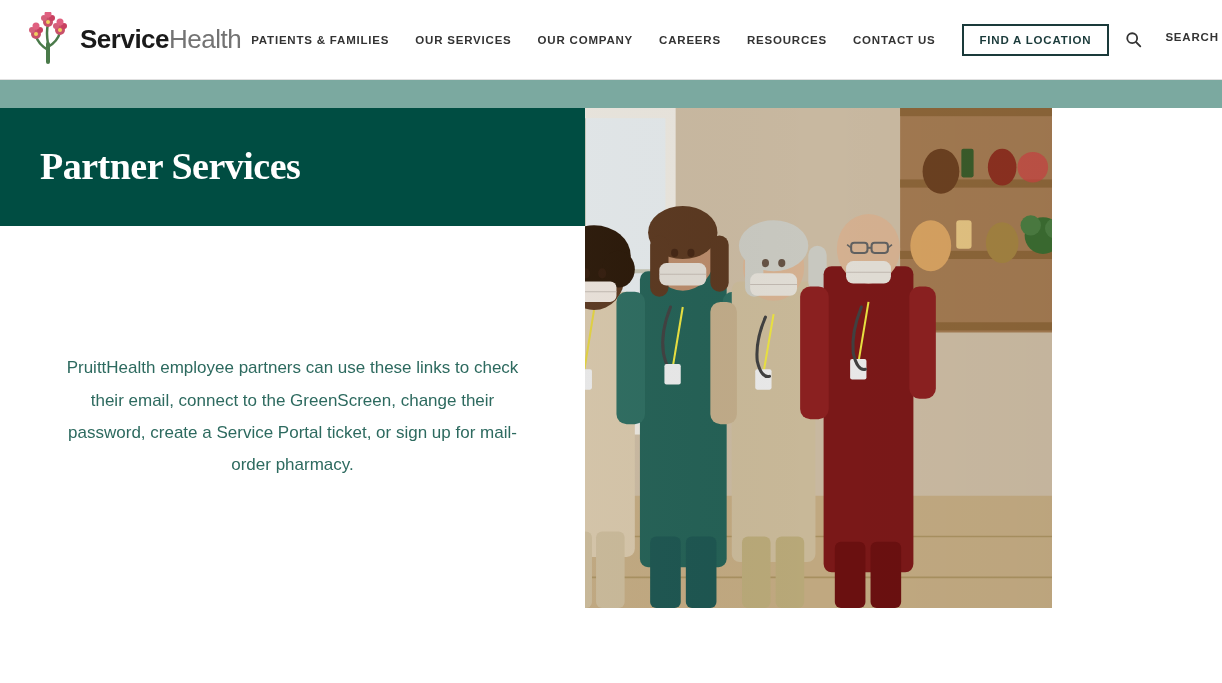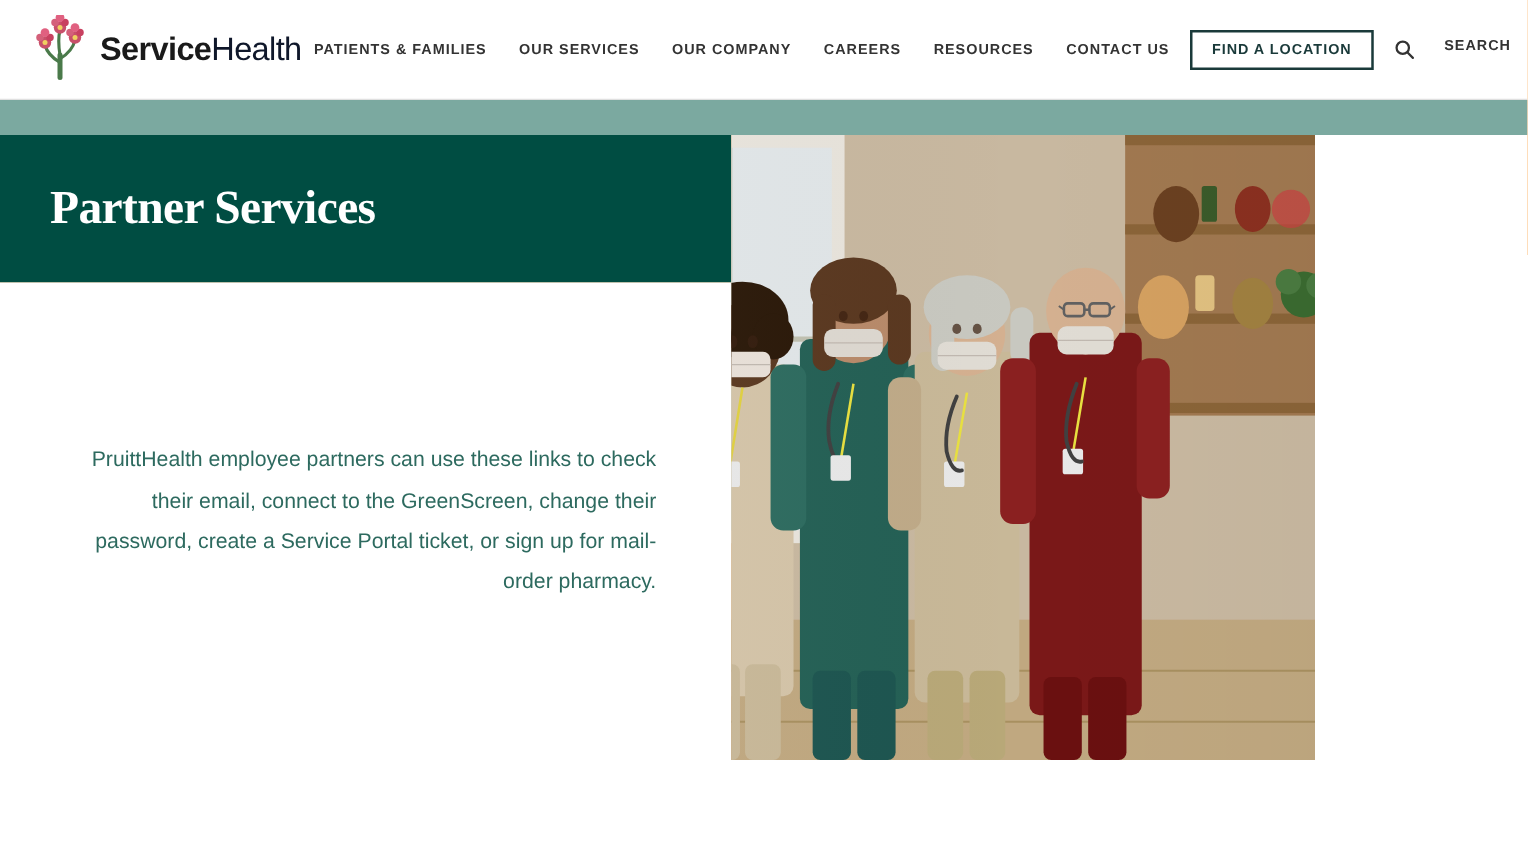--- a/index.html
+++ b/index.html
@@ -24,21 +24,21 @@
       width: 48px;
       height: 56px;
     }
     .logo-text {
       font-size: 26px;
       font-weight: 400;
       color: #1a1a1a;
       letter-spacing: -0.5px;
     }
     .logo-text span.pruitt { font-weight: 700; color: #1a1a1a; }
-    .logo-text span.health { font-weight: 300; color: #0f172a; }
+    .logo-text span.health { font-weight: 300; color: #737373; }
 
     nav {
       display: flex;
       gap: 6px;
     }
     nav a {
       text-decoration: none;
       color: #333;
       font-size: 11.5px;
       font-weight: 600;
@@ -52,21 +52,21 @@
       border: 2px solid #1a3a3a;
       color: #1a3a3a;
       background: #fff;
       padding: 8px 16px;
       font-size: 11.5px;
       font-weight: 700;
       letter-spacing: 0.8px;
       text-transform: uppercase;
       cursor: pointer;
       white-space: nowrap;
-      margin-left: 6px;
+      margin-left: 16px;
     }
 
     .search-area {
       display: flex;
       align-items: flex-start;
       gap: 22px;
       margin-left: 16px;
       cursor: pointer;
     }
     .search-area span {
@@ -208,21 +208,21 @@
 
 <div class="full-section">
 
   <div class="text-side">
 
     <div class="dark-header-area">
       <h1 class="hero-title" style="color:#fff; font-size:38px; font-weight:700; font-family:Georgia,serif;">Partner Services</h1>
     </div>
 
     <div class="white-content-area">
-      <p class="hero-description" style="color:#2d6a5f; font-size:17px; line-height:1.9; text-align:right;">PruittHealth employee partners can use these links to check their email, connect to the GreenScreen, change their password, create a Service Portal ticket, or sign up for mail-order pharmacy.</p>
+      <p class="hero-description" style="color:#2d6a5f; font-size:17px; line-height:1.9; text-align:center;">PruittHealth employee partners can use these links to check their email, connect to the GreenScreen, change their password, create a Service Portal ticket, or sign up for mail-order pharmacy.</p>
     </div>
   </div>
 
   <div class="image-side">
     <svg width="100%" height="100%" viewBox="0 0 640 490" preserveAspectRatio="xMidYMid slice" xmlns="http://www.w3.org/2000/svg">
 
       <rect x="0" y="0" width="640" height="490" fill="#c8b8a0"></rect>
 
       <rect x="0" y="0" width="180" height="320" fill="#e8e4dc"></rect>
       <rect x="10" y="10" width="160" height="300" fill="#dce8f0" opacity="0.6"></rect>

